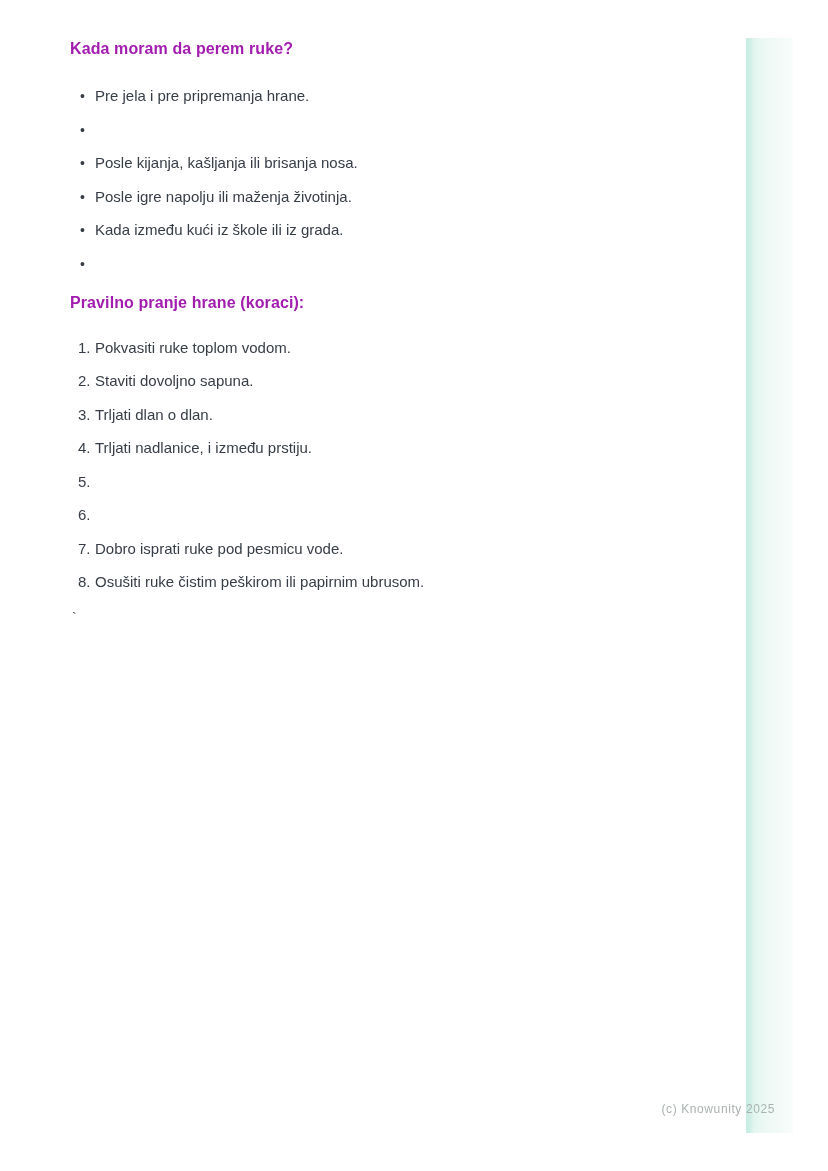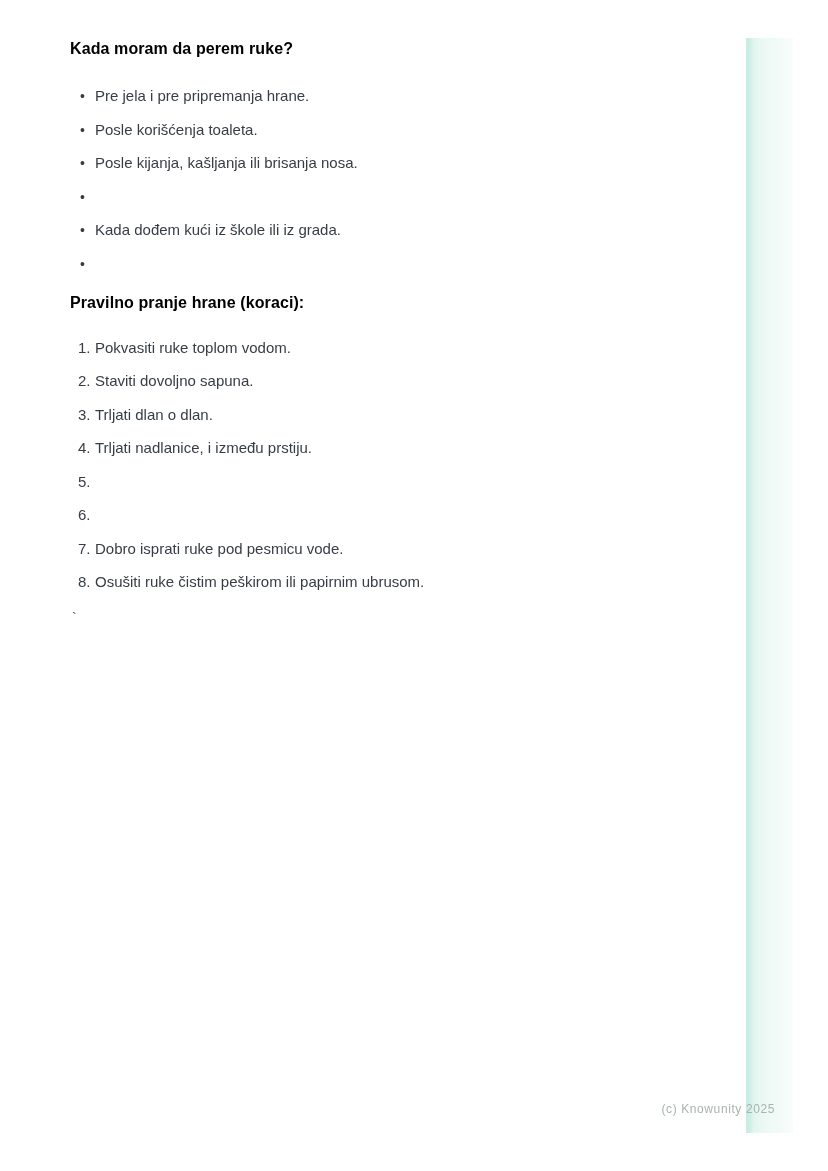--- a/index.html
+++ b/index.html
@@ -39,21 +39,21 @@
     left: 70px;
     top: 38px;
     width: 600px;
     color: #373d46;
     font-size: 15px;
     z-index: 2;
   }
   .sec-heading {
     font-size: 16px;
     font-weight: bold;
-    color: #000000;
+    color: #a21caf;
     line-height: 22px;
     margin: 0 0 24px 0;
     letter-spacing: 0.1px;
   }
   .sec-heading.second {
     margin: 16px 0 22px 0;
   }
   ul.bullets {
     list-style: none;
     margin: 0;
@@ -114,32 +114,32 @@
 
     <div class="sec-heading">Kada moram da perem ruke?</div>
 
     <ul class="bullets">
       <li>
         <span class="marker">•</span>
         <span>Pre jela i pre pripremanja hrane.</span>
       </li>
       <li>
         <span class="marker">•</span>
-        <span>Posle korišćenja toaleta.</span>
       </li>
       <li>
         <span class="marker">•</span>
         <span>Posle kijanja, kašljanja ili brisanja nosa.</span>
       </li>
       <li>
         <span class="marker">•</span>
+        <span>Posle igre napolju ili maženja životinja.</span>
       </li>
       <li>
         <span class="marker">•</span>
-        <span>Kada dođem kući iz škole ili iz grada.</span>
+        <span>Kada između kući iz škole ili iz grada.</span>
       </li>
       <li>
         <span class="marker">•</span>
       </li>
     </ul>
 
     <div class="sec-heading second">Pravilno pranje hrane (koraci):</div>
 
     <ol class="steps">
       <li>

